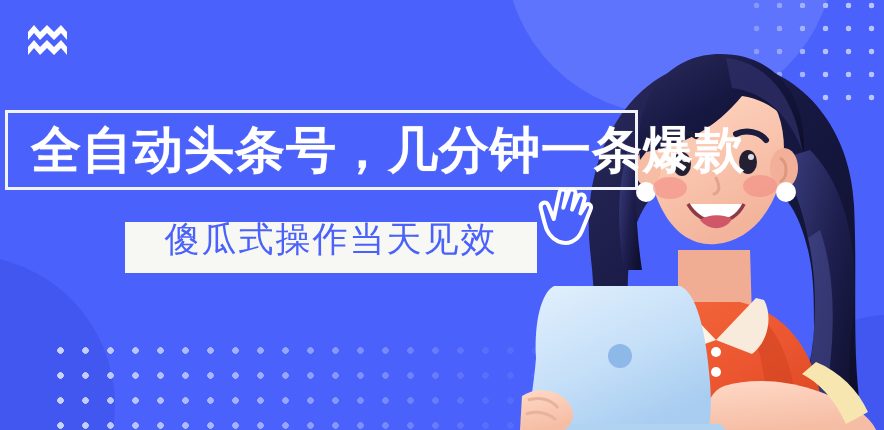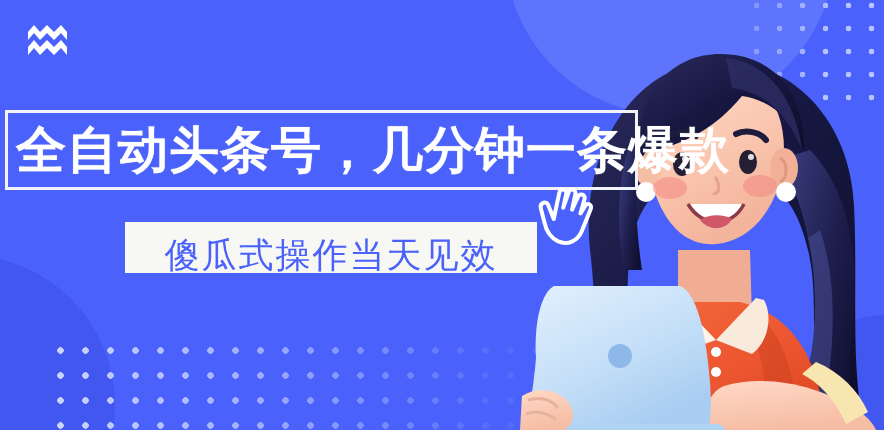--- a/index.html
+++ b/index.html
@@ -65,32 +65,32 @@
     border:3px solid #f2f3f8;
     display:flex;align-items:center;
   }
   .headline-text{
     color:#ffffff;
     font-family:"Liberation Serif","DejaVu Serif",serif;
     font-weight:bold;
     font-size:50px;
     letter-spacing:1px;
     line-height:1;
-    padding-left:8px;
+    padding-left:23px;
     white-space:nowrap;
     text-shadow:0 0 1px rgba(255,255,255,.5);
   }
 
   
   .subtitle-band{
     position:absolute;
     left:125px;top:222px;
     width:412px;height:51px;
     background:#f7f7f3;
-    display:flex;align-items:flex-end;justify-content:center;
+    display:flex;align-items:flex-start;justify-content:center;
   }
   .subtitle-text{
     color:#4a62fb;
     font-family:"DejaVu Sans","Liberation Sans",sans-serif;
     font-size:35px;
     letter-spacing:2px;
     line-height:1;
     white-space:nowrap;
   }
 

